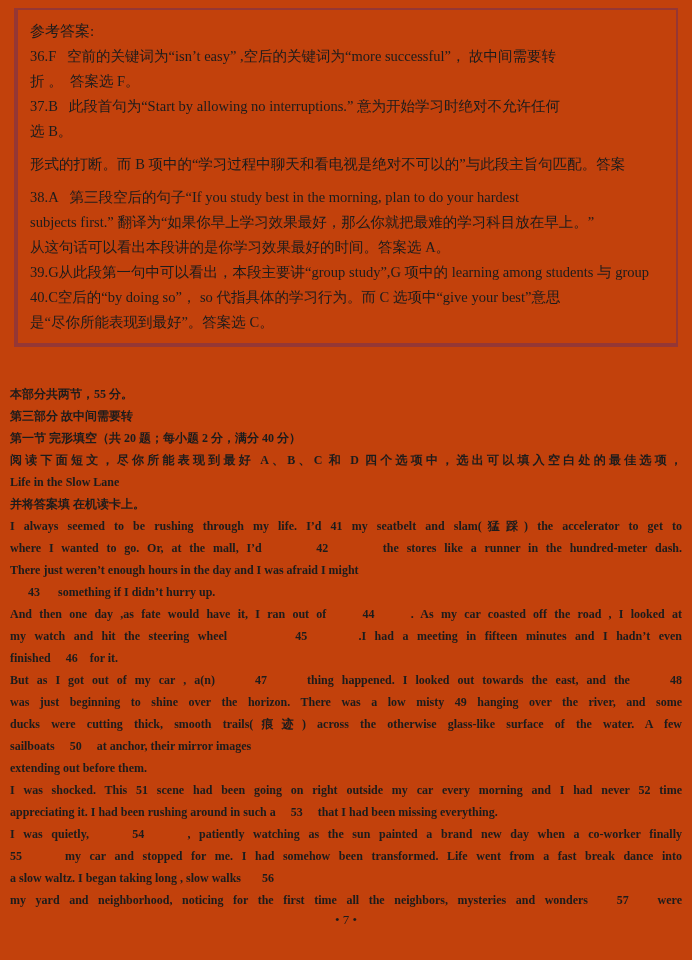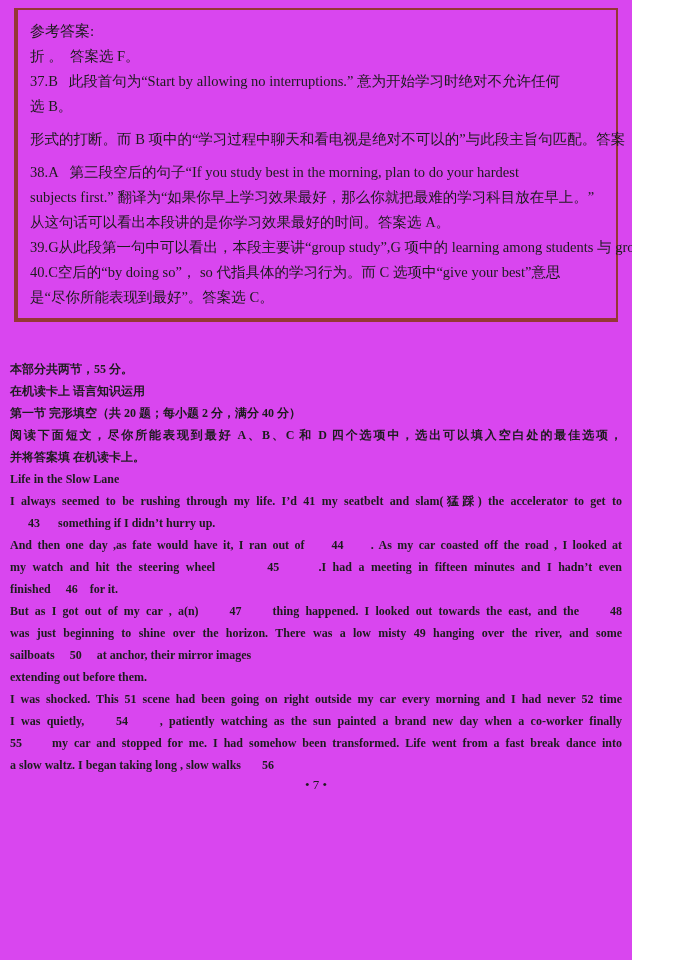--- a/index.html
+++ b/index.html
@@ -4,23 +4,23 @@
 <style>
   html, body { margin: 0; padding: 0; }
   body {
     width: 692px; height: 960px;
     background: #ffffff;
     color: #1c1c1c;
     font-family: "Liberation Serif", "DejaVu Serif", serif;
   }
   .page {
     position: relative;
-    width: 632px; height: 960px;
+    width: 692px; height: 960px;
     overflow: hidden;
-    background: #d946ef;
+    background: #c2410c;
   }
   .answer-box {
     box-sizing: border-box;
     margin: 8px 14px 0 14px;
     border-style: solid;
     border-color: var(--box-border, #953735);
     border-width: 2px 2px 4px 4px;
     padding: 8px 8px 8px 12px;
     overflow: visible;
   }
@@ -56,52 +56,58 @@
 </style>
 </head>
 <body style="color: rgb(28, 28, 28);">
 
 <div class="page">
 
   <div class="answer-box">
     <div class="box-title">参考答案:</div>
     <div>
 
+    <div class="line">36.F&nbsp;&nbsp;&nbsp;空前的关键词为“isn’t easy” ,空后的关键词为“more successful”， 故中间需要转</div>
         <div class="line">折 。&nbsp;&nbsp;答案选 F。</div>
         <div class="line">37.B&nbsp;&nbsp;&nbsp;此段首句为“Start by allowing no interruptions.” 意为开始学习时绝对不允许任何</div>
         <div class="line">选 B。</div>
         <div class="line gap">形式的打断。而 B 项中的“学习过程中聊天和看电视是绝对不可以的”与此段主旨句匹配。答案</div>
         <div class="line gap">38.A&nbsp;&nbsp;&nbsp;第三段空后的句子“If you study best in the morning, plan to do your hardest</div>
         <div class="line">subjects first.” 翻译为“如果你早上学习效果最好，那么你就把最难的学习科目放在早上。”</div>
         <div class="line">从这句话可以看出本段讲的是你学习效果最好的时间。答案选 A。</div>
         <div class="line">39.G从此段第一句中可以看出，本段主要讲“group study”,G 项中的 learning among students 与 group</div>
         <div class="line">40.C空后的“by doing so”， so 代指具体的学习行为。而 C 选项中“give your best”意思</div>
         <div class="line">是“尽你所能表现到最好”。答案选 C。</div>
       </div>
   </div>
 
   <div class="body-text">
     <div>
 
     <div class="line">本部分共两节，55 分。</div>
-        <div class="line">在机读卡上 语言知识运用</div>
+        <div class="line">第三部分 故中间需要转</div>
         <div class="line">第一节 完形填空（共 20 题；每小题 2 分，满分 40 分）</div>
         <div class="line stretch">阅读下面短文，尽你所能表现到最好 A、B、C 和 D 四个选项中，选出可以填入空白处的最佳选项，</div>
+        <div class="line">Life in the Slow Lane</div>
         <div class="line">并将答案填 在机读卡上。</div>
-        <div class="line">Life in the Slow Lane</div>
         <div class="line stretch">I always seemed to be rushing through my life. I’d 41 my seatbelt and slam(猛踩) the accelerator to get to</div>
+        <div class="line stretch">where I wanted to go. Or, at the mall, I’d&nbsp;&nbsp;&nbsp;&nbsp;&nbsp;&nbsp;&nbsp;42&nbsp;&nbsp;&nbsp;&nbsp;&nbsp;&nbsp;&nbsp;the stores like a runner in the hundred-meter dash.</div>
+        <div class="line">There just weren’t enough hours in the day and I was afraid I might</div>
         <div class="line">&nbsp;&nbsp;&nbsp;&nbsp;&nbsp;&nbsp;43&nbsp;&nbsp;&nbsp;&nbsp;&nbsp;&nbsp;something if I didn’t hurry up.</div>
         <div class="line stretch">And then one day ,as fate would have it, I ran out of&nbsp;&nbsp;&nbsp;&nbsp;&nbsp;44&nbsp;&nbsp;&nbsp;&nbsp;&nbsp;. As my car coasted off the road , I looked at</div>
         <div class="line stretch">my watch and hit the steering wheel&nbsp;&nbsp;&nbsp;&nbsp;&nbsp;&nbsp;&nbsp;&nbsp;45&nbsp;&nbsp;&nbsp;&nbsp;&nbsp;&nbsp;.I had a meeting in fifteen minutes and I hadn’t even</div>
         <div class="line">finished&nbsp;&nbsp;&nbsp;&nbsp;&nbsp;46&nbsp;&nbsp;&nbsp;&nbsp;for it.</div>
         <div class="line stretch">But as I got out of my car , a(n)&nbsp;&nbsp;&nbsp;&nbsp;&nbsp;47&nbsp;&nbsp;&nbsp;&nbsp;&nbsp;thing happened. I looked out towards the east, and the&nbsp;&nbsp;&nbsp;&nbsp;&nbsp;48</div>
         <div class="line stretch">was just beginning to shine over the horizon. There was a low misty 49 hanging over the river, and some</div>
+        <div class="line stretch">ducks were cutting thick, smooth trails(痕迹) across the otherwise glass-like surface of the water. A few</div>
         <div class="line">sailboats&nbsp;&nbsp;&nbsp;&nbsp;&nbsp;50&nbsp;&nbsp;&nbsp;&nbsp;&nbsp;at anchor, their mirror images</div>
         <div class="line">extending out before them.</div>
         <div class="line stretch">I was shocked. This 51 scene had been going on right outside my car every morning and I had never 52 time</div>
+        <div class="line">appreciating it. I had been rushing around in such a&nbsp;&nbsp;&nbsp;&nbsp;&nbsp;53&nbsp;&nbsp;&nbsp;&nbsp;&nbsp;that I had been missing everything.</div>
         <div class="line stretch">I was quietly,&nbsp;&nbsp;&nbsp;&nbsp;&nbsp;54&nbsp;&nbsp;&nbsp;&nbsp;&nbsp;, patiently watching as the sun painted a brand new day when a co-worker finally</div>
         <div class="line stretch">55&nbsp;&nbsp;&nbsp;&nbsp;&nbsp;my car and stopped for me. I had somehow been transformed. Life went from a fast break dance into</div>
         <div class="line">a slow waltz. I began taking long , slow walks&nbsp;&nbsp;&nbsp;&nbsp;&nbsp;&nbsp;&nbsp;56</div>
+        <div class="line stretch">my yard and neighborhood, noticing for the first time all the neighbors, mysteries and wonders&nbsp;&nbsp;&nbsp;57&nbsp;&nbsp;&nbsp;were</div>
       </div>
     <div class="footer">• 7 •</div>
   </div>
 
 </div>
 
 </body></html>

